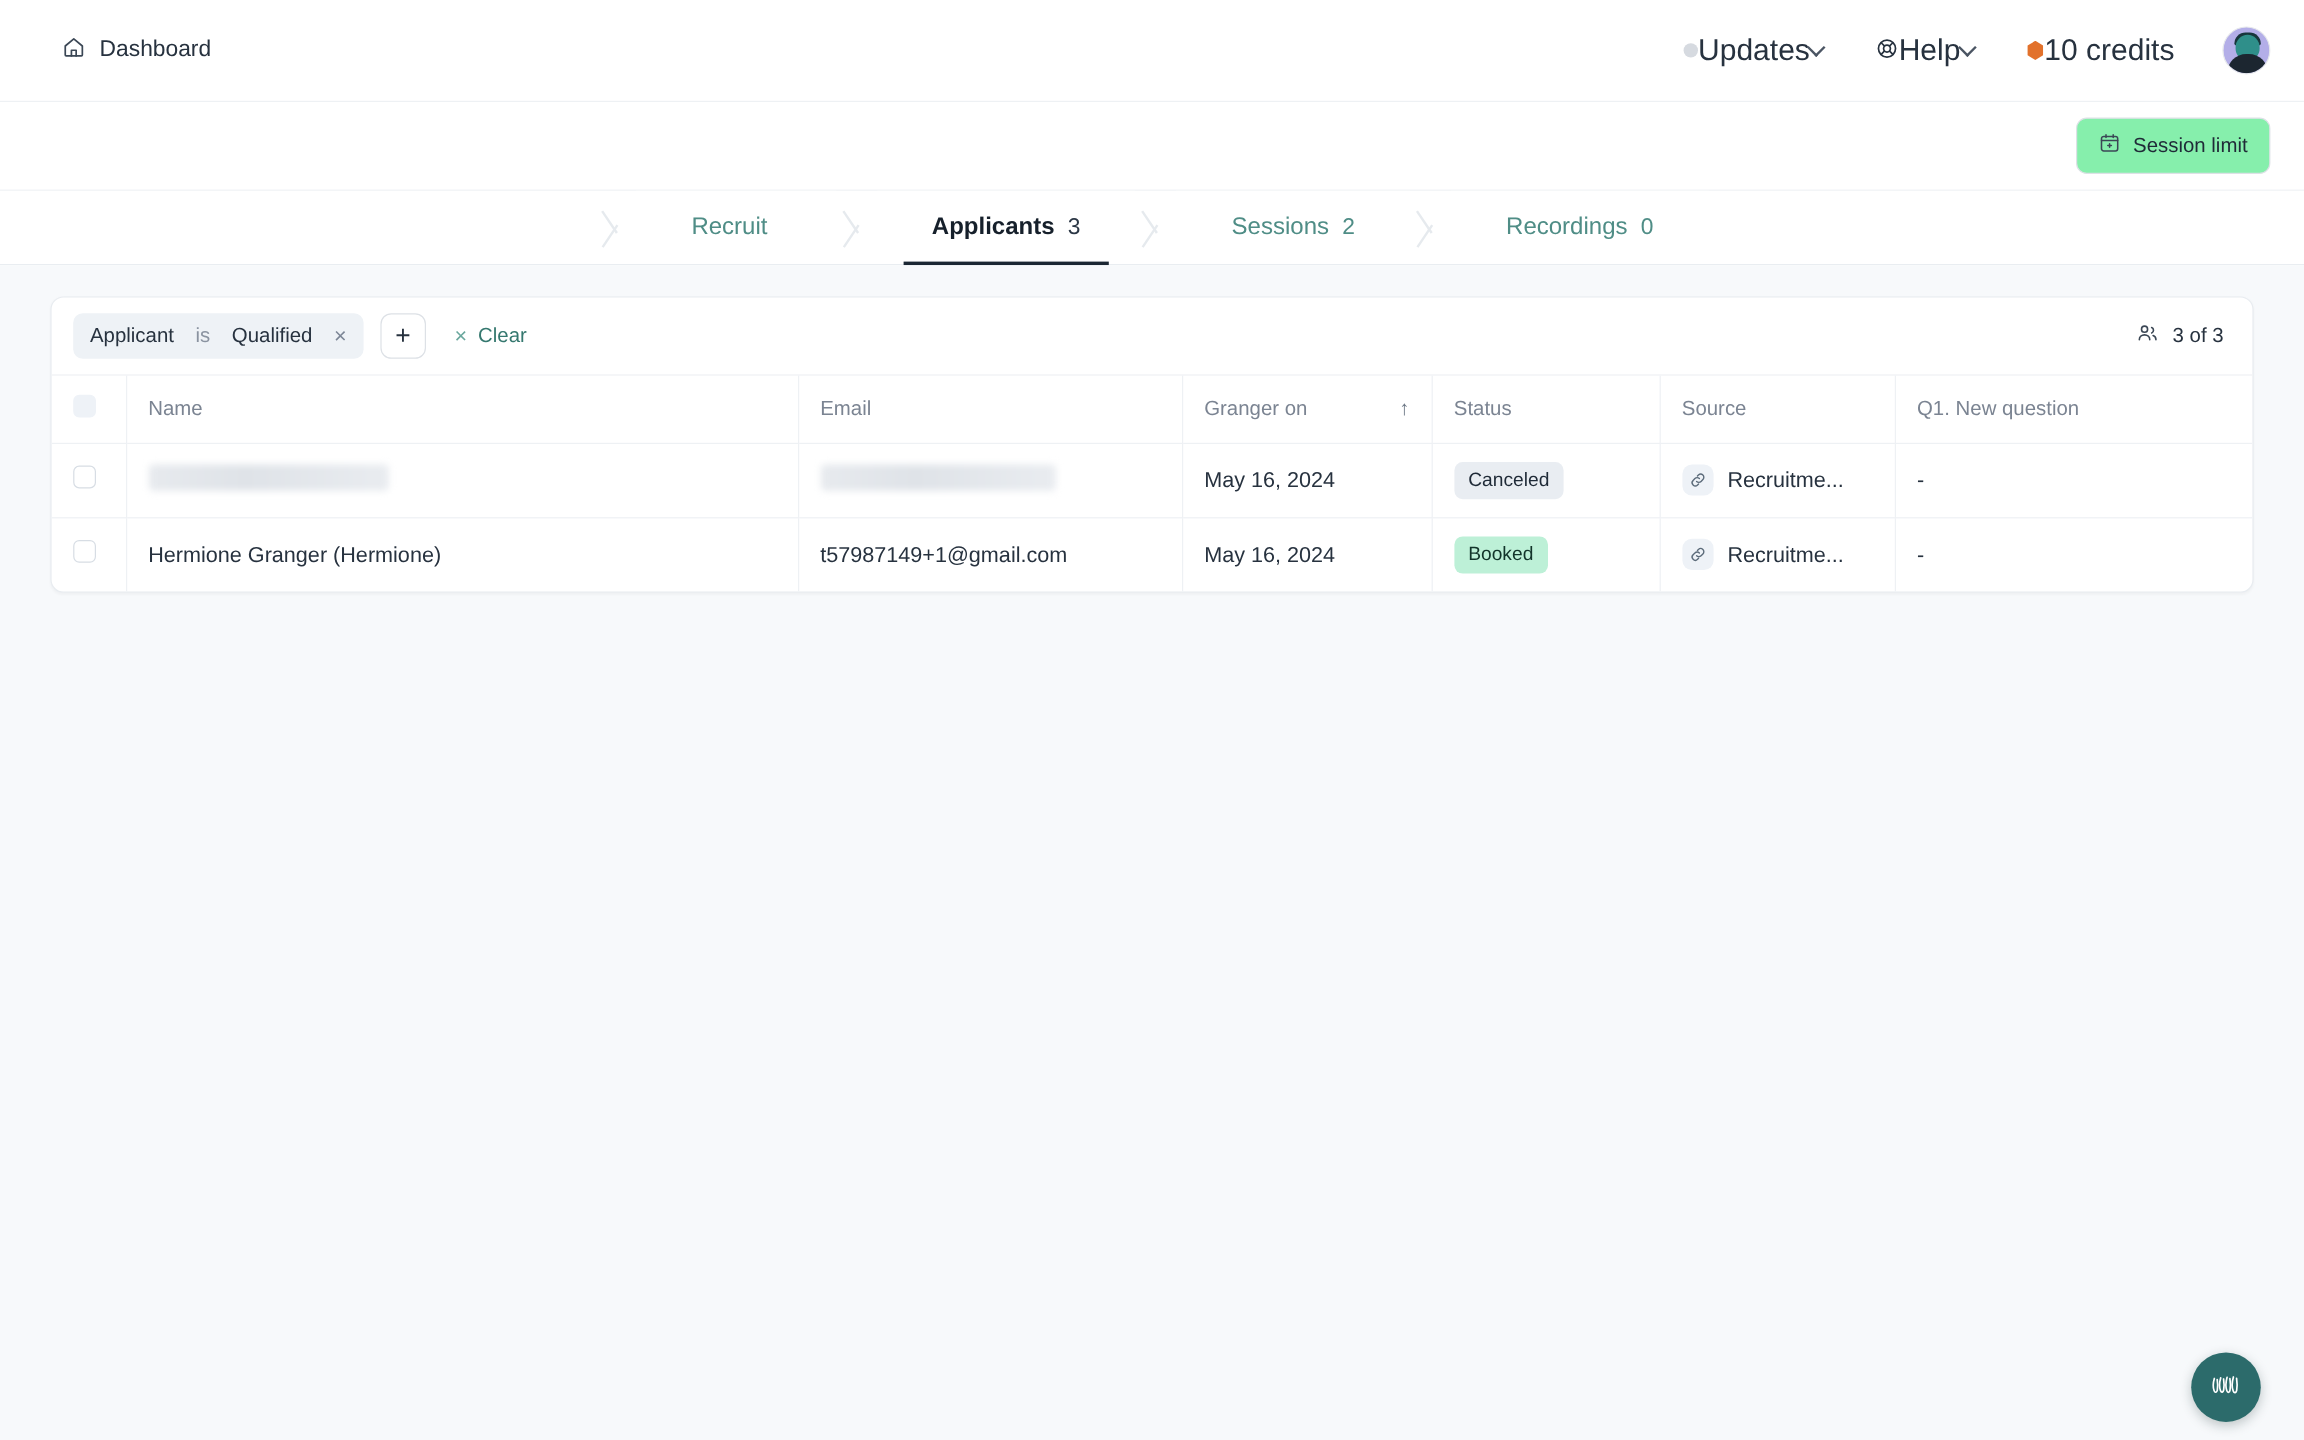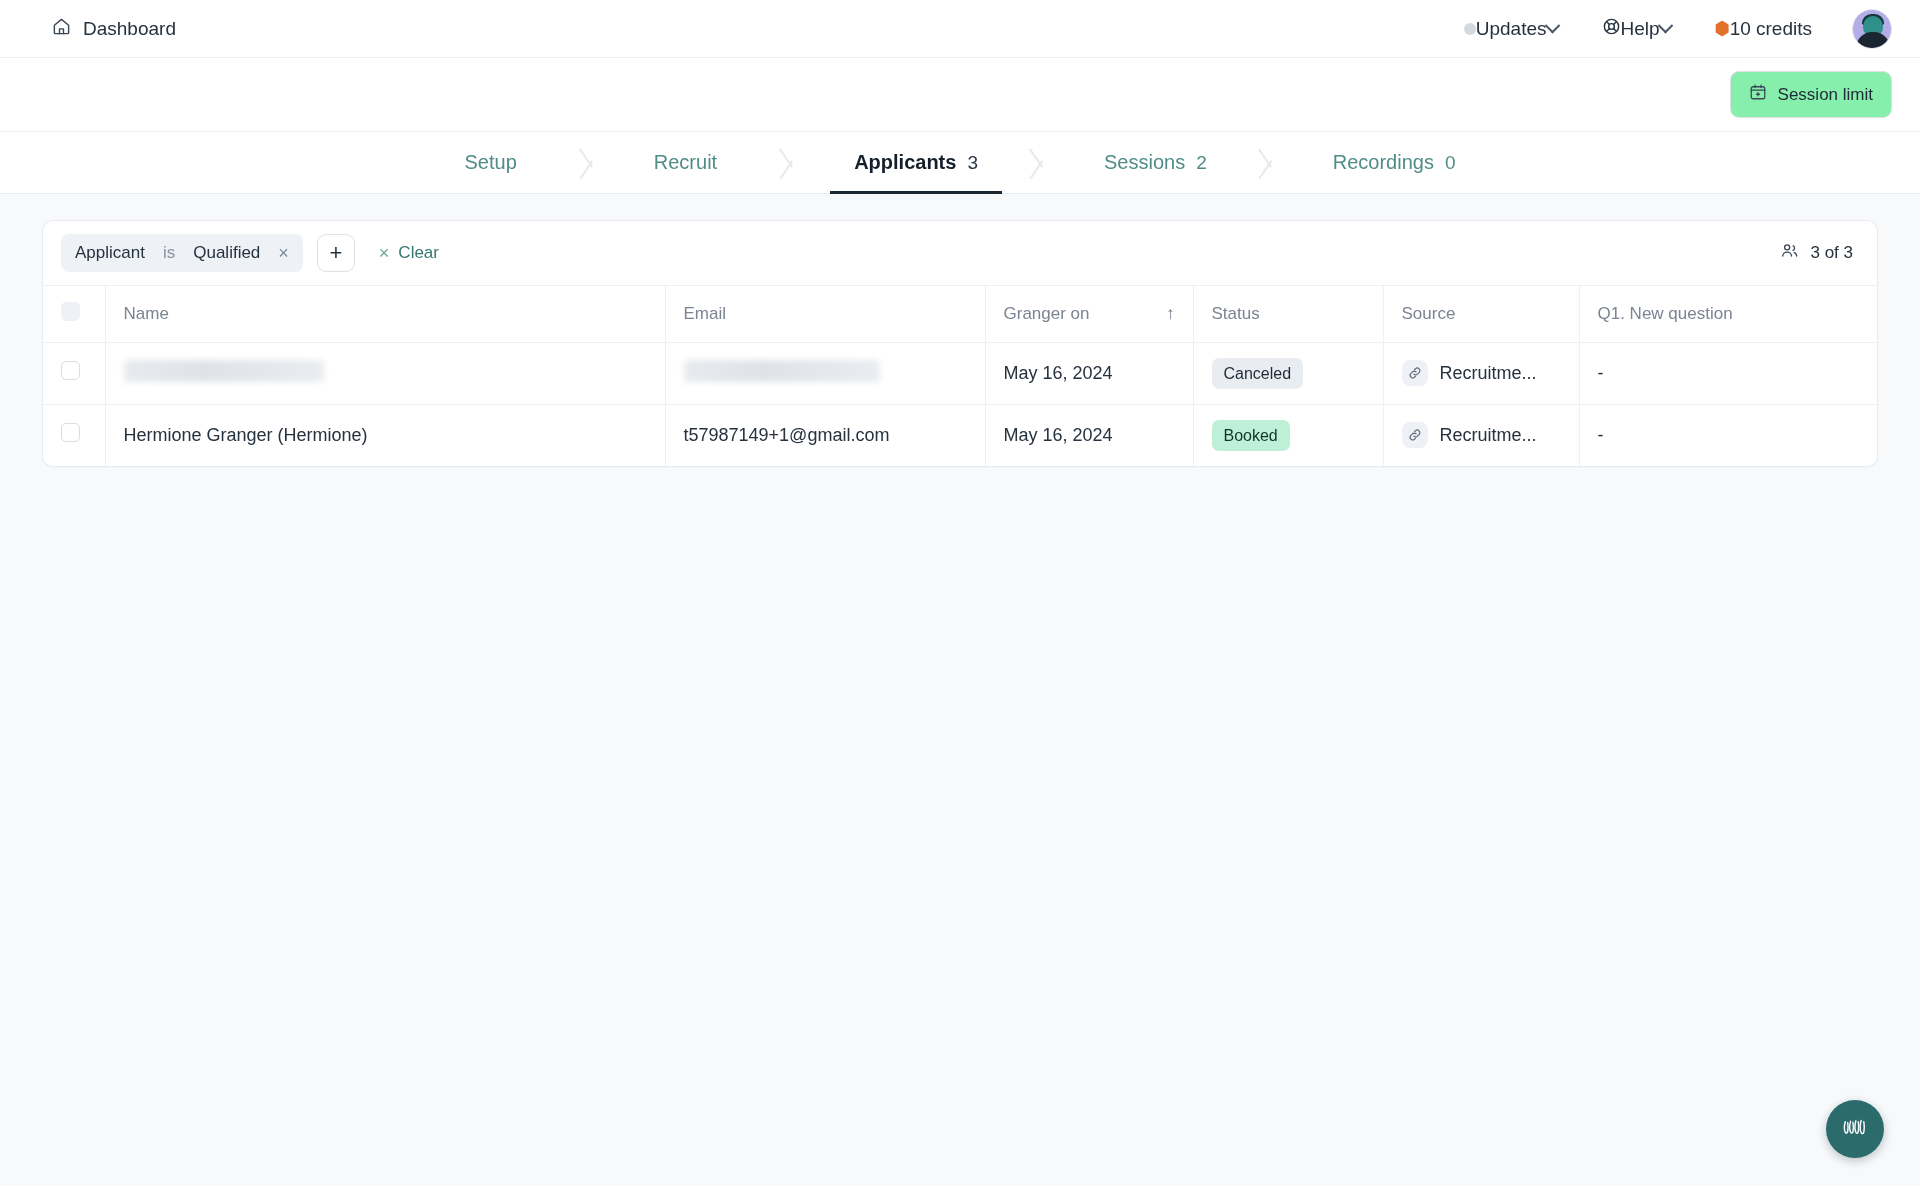--- a/index.html
+++ b/index.html
@@ -6,39 +6,39 @@
   html, body {
     width: 1920px; height: 1200px;
     font-family: "Liberation Sans", sans-serif;
     background: #ffffff;
     color: #1f2a37;
     overflow: hidden;
   }
 
   
   .topbar {
-    height: 58px;
+    height: 85px;
     background: #ffffff;
     display: flex;
     align-items: center;
     padding: 0 28px 0 52px;
     border-bottom: 1px solid #eef1f4;
   }
   .home-link {
     display: flex; align-items: center; gap: 12px;
     font-size: 19px; color: #27323f; font-weight: 400;
     cursor: pointer;
   }
   .topbar-right {
     margin-left: auto;
     display: flex; align-items: center; gap: 0px;
   }
   .tb-item {
     display: flex; align-items: center; 
-    font-size: 19px; color: #27323f;
+    font-size: 25px; color: #27323f;
     padding: 8px 22px; cursor: pointer; border-radius: 8px; justify-content: space-between;
   }
   .dot-grey {
     width: 12px; height: 12px; border-radius: 50%;
     background: #d6dae0; display: inline-block;
   }
   .hex-orange {
     width: 15px; height: 16px; background: #e2712b;
     clip-path: polygon(50% 0%, 93% 25%, 93% 75%, 50% 100%, 7% 75%, 7% 25%);
     display: inline-block;
@@ -270,24 +270,20 @@
         <rect x="3" y="5" width="18" height="16" rx="2.5"></rect>
         <path d="M3 9.5h18M8 3v3M16 3v3M12 13v4M10 15h4"></path>
       </svg>
     </span>
     <span>Session limit</span>
   </div>
 </div>
 
 <div class="tabsbar">
   <div class="tabs">
-    <div class="tab">
-      <span>Setup</span>
-      <span class="cnt"></span>
-    </div>
     <div class="tab-sep"></div>
     <div class="tab">
       <span>Recruit</span>
       <span class="cnt"></span>
     </div>
     <div class="tab-sep"></div>
     <div class="tab active">
       <span>Applicants</span>
       <span class="cnt">3</span>
     </div>

